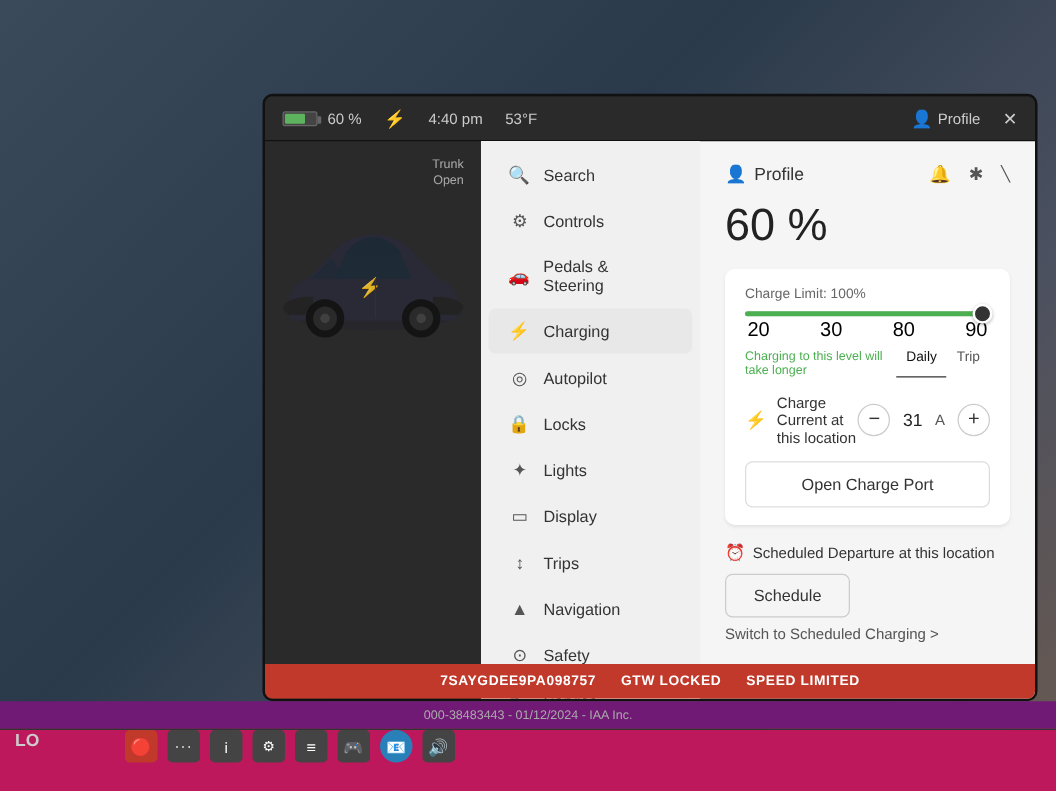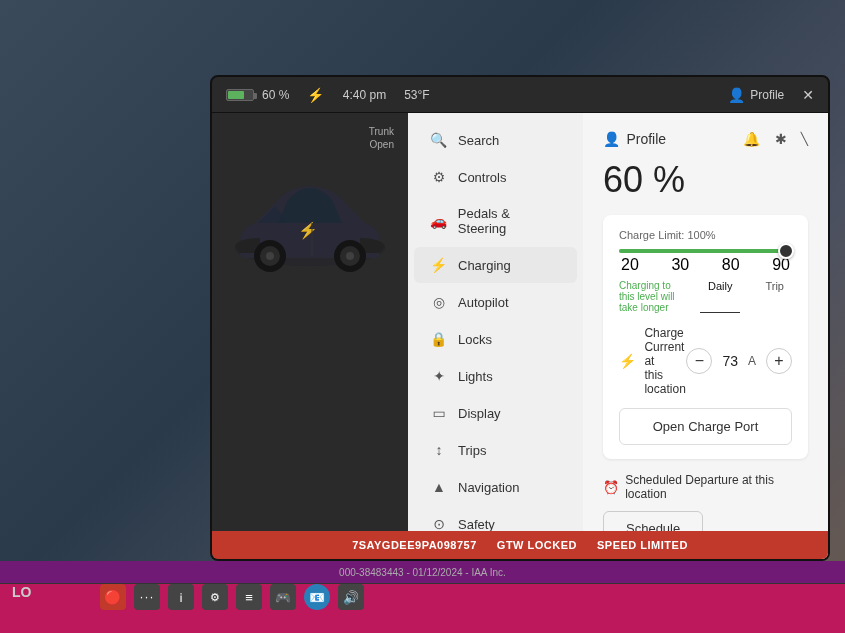--- a/index.html
+++ b/index.html
@@ -98,21 +98,21 @@
     .status-spacer { flex: 1; }
 
     
     .main-content {
       display: flex;
       height: calc(100% - 36px);
     }
 
     
     .car-area {
-      width: 196px;
+      width: 173px;
       background: #2a2a2a;
       position: relative;
       overflow: hidden;
     }
     .car-label {
       position: absolute; top: 12px; right: 14px;
       text-align: right;
     }
     .car-label-text {
       color: #aaa; font-size: 10px; line-height: 1.3;
@@ -202,21 +202,21 @@
       background: #333; border-radius: 50%;
       border: 2px solid #fff;
       box-shadow: 0 1px 3px rgba(0,0,0,0.3);
     }
     .slider-ticks {
       display: flex; justify-content: space-between;
       margin-top: 3px; padding: 0 2px;
     }
 
     .charge-tabs {
-      display: flex; gap: 17px; margin-top: 6px; margin-bottom: 13px;
+      display: flex; gap: 0; margin-top: 6px; margin-bottom: 13px;
     }
     .charge-hint {
       font-size: 10px; color: #4caf50; flex: 1;
     }
     .charge-tab {
       font-size: 11px; color: #555; padding: 0 8px;
       border-bottom: 1px solid transparent; cursor: pointer;
     }
     .charge-tab.active { border-bottom-color: #333; color: #111; font-weight: 500; }
 
@@ -429,21 +429,21 @@
           <span class="charge-tab">Trip</span>
         </div>
         <div class="charge-current-row">
           <div class="charge-current-left">
             <span class="charge-bolt">⚡</span>
             <span class="charge-current-label" style="white-space:pre-line;">Charge Current at
 this location</span>
           </div>
           <div class="charge-current-control">
             <button class="charge-btn">−</button>
-            <span class="charge-value">73</span>
+            <span class="charge-value">31</span>
             <span class="charge-unit">A</span>
             <button class="charge-btn">+</button>
           </div>
         </div>
         <button class="open-charge-btn">Open Charge Port</button>
       </div>
 
       <div class="scheduled-section">
         <div class="scheduled-row">
           <span class="scheduled-icon">⏰</span>

